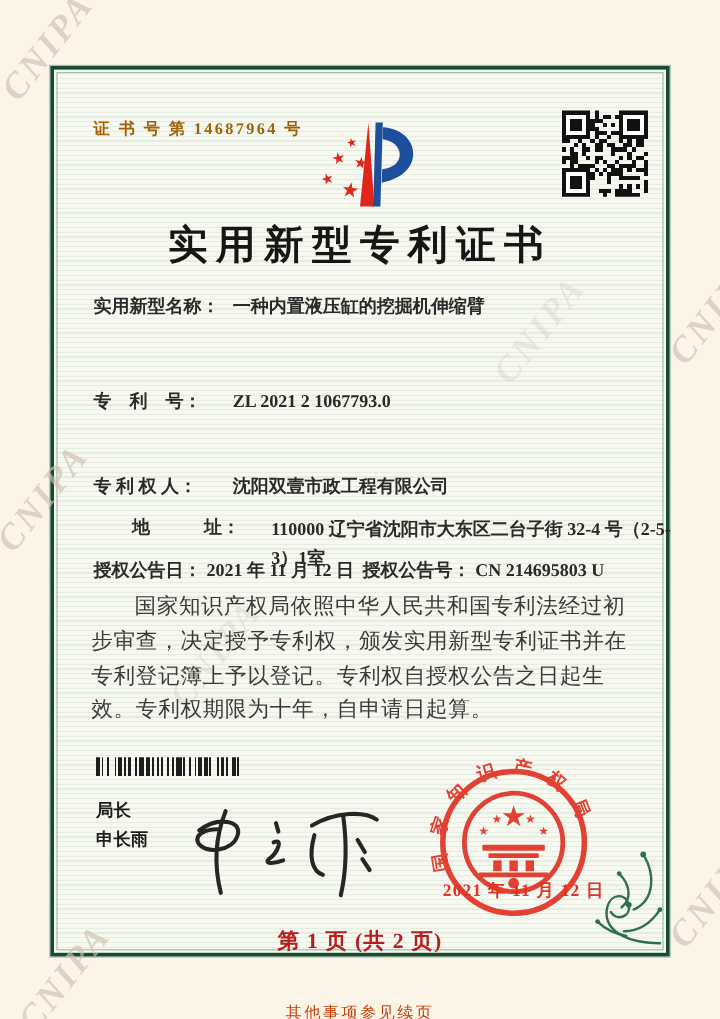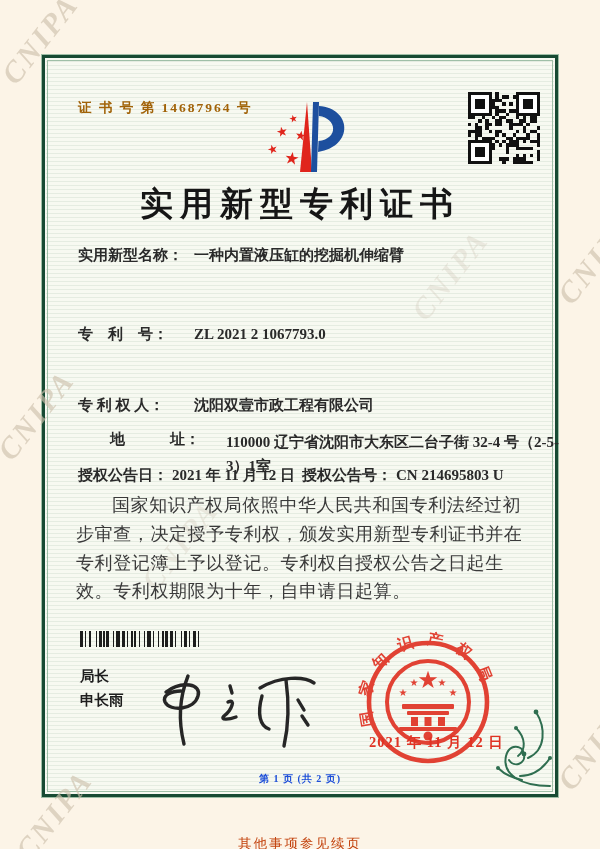--- a/index.html
+++ b/index.html
@@ -57,22 +57,22 @@
   .paras { left:76px; top:491px; width:452px; font-size:18px; line-height:1.6;
            color:#3a3a3a; letter-spacing:.6px; font-weight:500; }
   .paras p { text-indent:2em; }
   .barcode { left:80px; top:631px; }
   .director { left:80px; top:664px; font-family:"Liberation Sans","DejaVu Sans",sans-serif;
               font-size:14.5px; font-weight:bold; color:#1d1d1d; line-height:24px; }
   .signature { left:148px; top:660px; }
   .seal { left:352px; top:626px; }
   .seal-date { left:369px; top:733px; font-size:14.5px; font-weight:bold;
                color:#e03324; letter-spacing:1px; white-space:nowrap; }
-  .page-info { left:0; top:772px; width:100%; text-align:center; font-size:10px;
-               letter-spacing:1px; color:#1d4ed8; font-weight:600; }
+  .page-info { left:0; top:772px; width:100%; text-align:center; font-size:18px;
+               letter-spacing:1px; color:#b91c1c; font-weight:600; }
   .footer-note { left:0; top:807px; width:100%; text-align:center; font-size:13.5px;
                  color:#c2410c; letter-spacing:2px; font-weight:500;margin-top:28px; }
 </style>
 </head>
 <body>
 
 <span class="wm" style="left:-12px; top:22px;">CNIPA</span>
 <span class="wm" style="left:544px; top:242px;">CNIPA</span>
 <span class="wm" style="left:-16px; top:398px;">CNIPA</span>
 <span class="wm" style="left:2px;  top:798px;">CNIPA</span>

